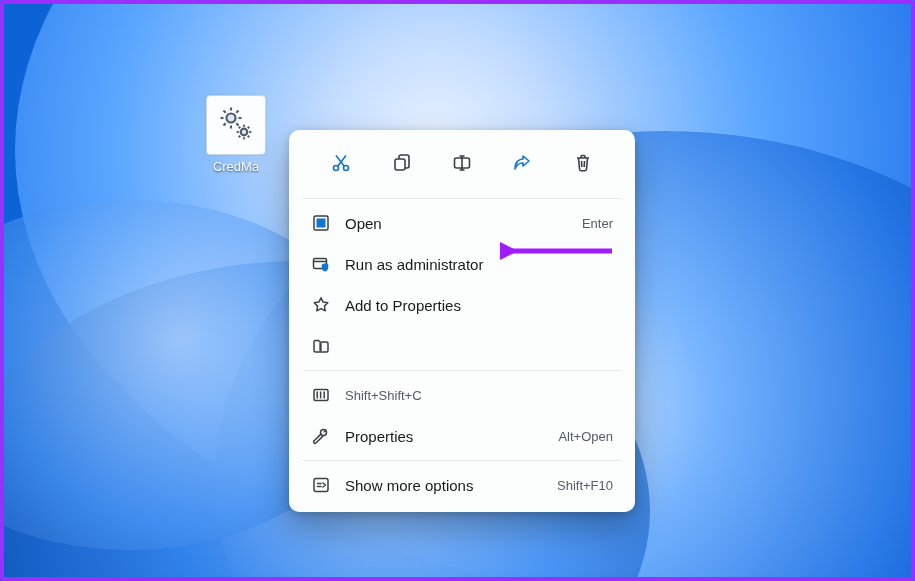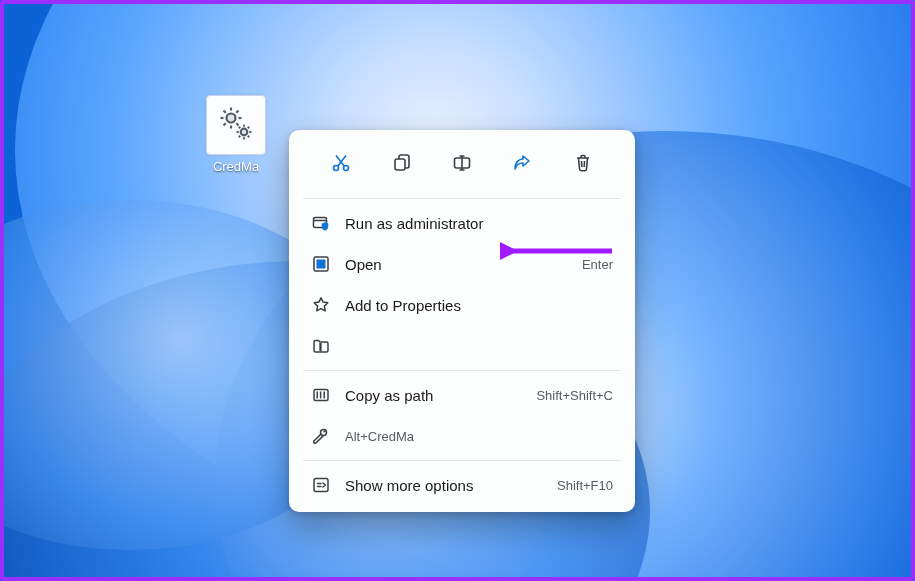--- a/index.html
+++ b/index.html
@@ -220,41 +220,41 @@
       </svg>
     </div>
   </div>
 
   <div class="divider"></div>
 
   <div class="menu-item">
     <span class="mi-icon">
       <svg width="18" height="18" viewBox="0 0 18 18">
           <g fill="none" stroke="#3a4046" stroke-width="1.5">
+        <rect x="2" y="2" width="14" height="14" rx="1.5"></rect>
+        <rect x="4.5" y="4.5" width="9" height="9" fill="#1274d3" stroke="none"></rect>
+      </g>
+        </svg>
+    </span>
+    <span class="mi-label">Open</span>
+    <span class="mi-shortcut">Enter</span>
+  </div>
+
+  <div class="menu-item">
+    <span class="mi-icon">
+      <svg width="18" height="18" viewBox="0 0 18 18">
+          <g fill="none" stroke="#3a4046" stroke-width="1.5">
         <rect x="1.5" y="3.5" width="13" height="10" rx="1.5"></rect>
         <path d="M1.5 6.5 h13"></path>
         <path d="M13 9 l2.5 1 v2.2 c0 1.6-1 3-2.5 3.5 c-1.5-.5-2.5-1.9-2.5-3.5 V10 Z" fill="#1274d3" stroke="#1274d3"></path>
       </g>
         </svg>
     </span>
     <span class="mi-label">Run as administrator</span>
     <span class="mi-shortcut"></span>
-  </div>
-
-  <div class="menu-item">
-    <span class="mi-icon">
-      <svg width="18" height="18" viewBox="0 0 18 18">
-          <g fill="none" stroke="#3a4046" stroke-width="1.5">
-        <rect x="2" y="2" width="14" height="14" rx="1.5"></rect>
-        <rect x="4.5" y="4.5" width="9" height="9" fill="#1274d3" stroke="none"></rect>
-      </g>
-        </svg>
-    </span>
-    <span class="mi-label">Open</span>
-    <span class="mi-shortcut">Enter</span>
   </div>
 
   <div class="menu-item">
     <span class="mi-icon">
       <svg width="18" height="18" viewBox="0 0 18 18">
           <path fill="none" stroke="#3a4046" stroke-width="1.5" stroke-linejoin="round" d="M9 1.8 l2.1 4.3 4.7 .7 -3.4 3.3 .8 4.7 L9 12.6 4.8 14.8 l.8-4.7 -3.4-3.3 4.7-.7 Z"></path>
         </svg>
     </span>
     <span class="mi-label">Add to Properties</span>
     <span class="mi-shortcut"></span>
@@ -282,35 +282,35 @@
     <span class="mi-icon">
       <svg width="18" height="18" viewBox="0 0 18 18">
           <g fill="none" stroke="#3a4046" stroke-width="1.5">
         <rect x="2" y="3.5" width="14" height="11" rx="1.5"></rect>
         <line x1="5.2" y1="5.5" x2="5.2" y2="12.5"></line>
         <line x1="8.6" y1="5.5" x2="8.6" y2="12.5"></line>
         <line x1="12.2" y1="5.5" x2="12.2" y2="12.5"></line>
       </g>
         </svg>
     </span>
-    <span class="mi-label">Copy as path</span>
     <span class="mi-shortcut">Shift+Shift+C</span>
   </div>
 
   <div class="menu-item">
     <span class="mi-icon">
       <svg width="18" height="18" viewBox="0 0 18 18">
           <g fill="none" stroke="#3a4046" stroke-width="1.5" stroke-linecap="round">
         <path d="M11.5 2.5 a3 3 0 1 1 0 6 a3 3 0 0 1 0-6 Z"></path>
         <path d="M8.9 7.1 L2.5 13.5 a1.5 1.5 0 1 0 2 2 L10.9 9.1"></path>
         <line x1="13.6" y1="3.4" x2="12.2" y2="4.8"></line>
       </g>
         </svg>
     </span>
-    <span class="mi-shortcut">Alt+CredMa</span>
+    <span class="mi-label">Properties</span>
+    <span class="mi-shortcut">Alt+Open</span>
   </div>
 
   <div class="divider"></div>
 
   <div class="menu-item">
     <span class="mi-icon">
       <svg width="18" height="18" viewBox="0 0 18 18">
           <g fill="none" stroke="#3a4046" stroke-width="1.5">
         <rect x="2" y="2.5" width="14" height="13" rx="2"></rect>
         <path d="M5.5 7.5 h3.5 M5.5 10.5 h3.5" stroke-linecap="round"></path>

